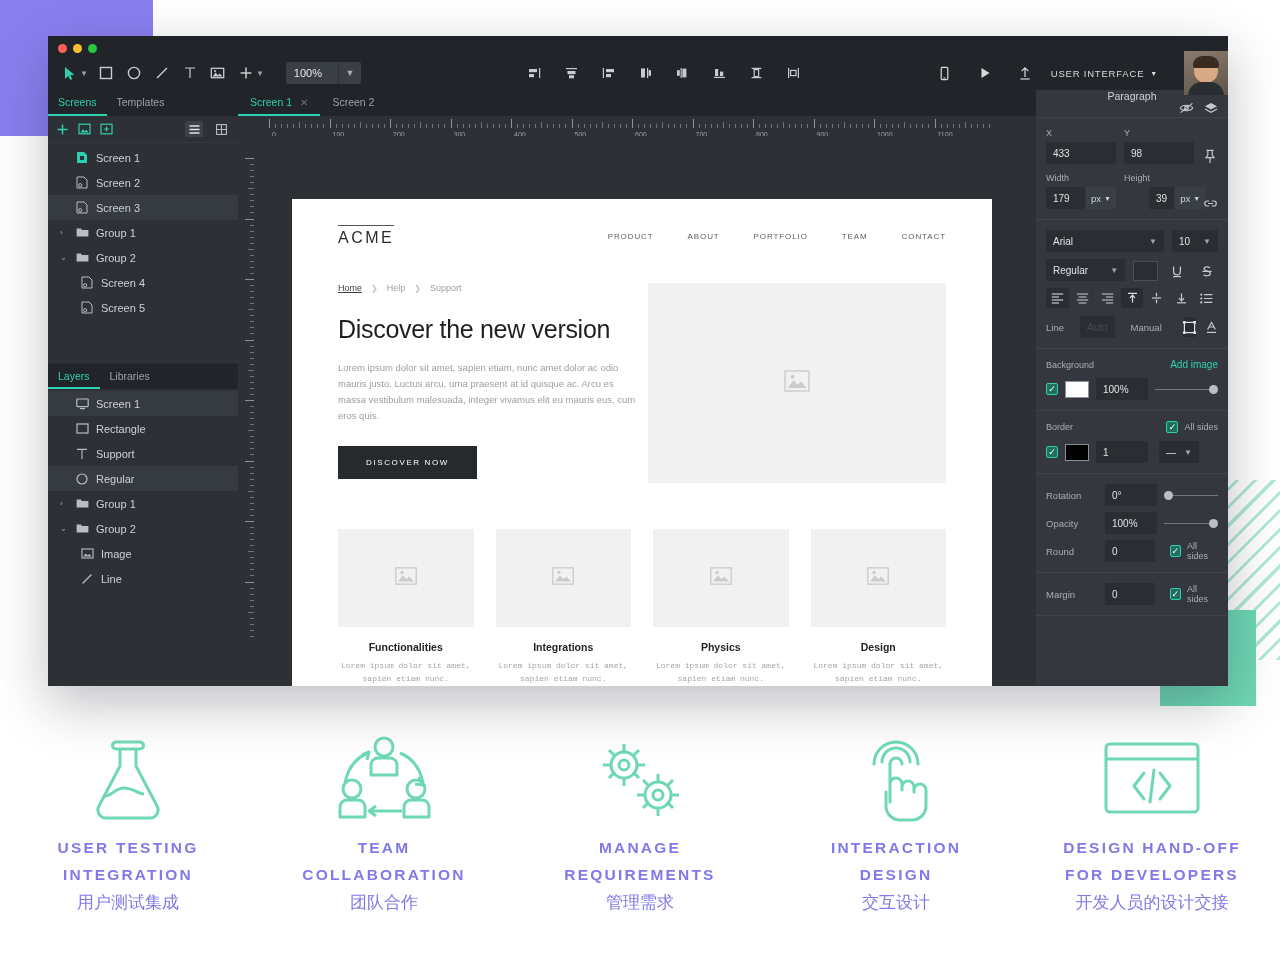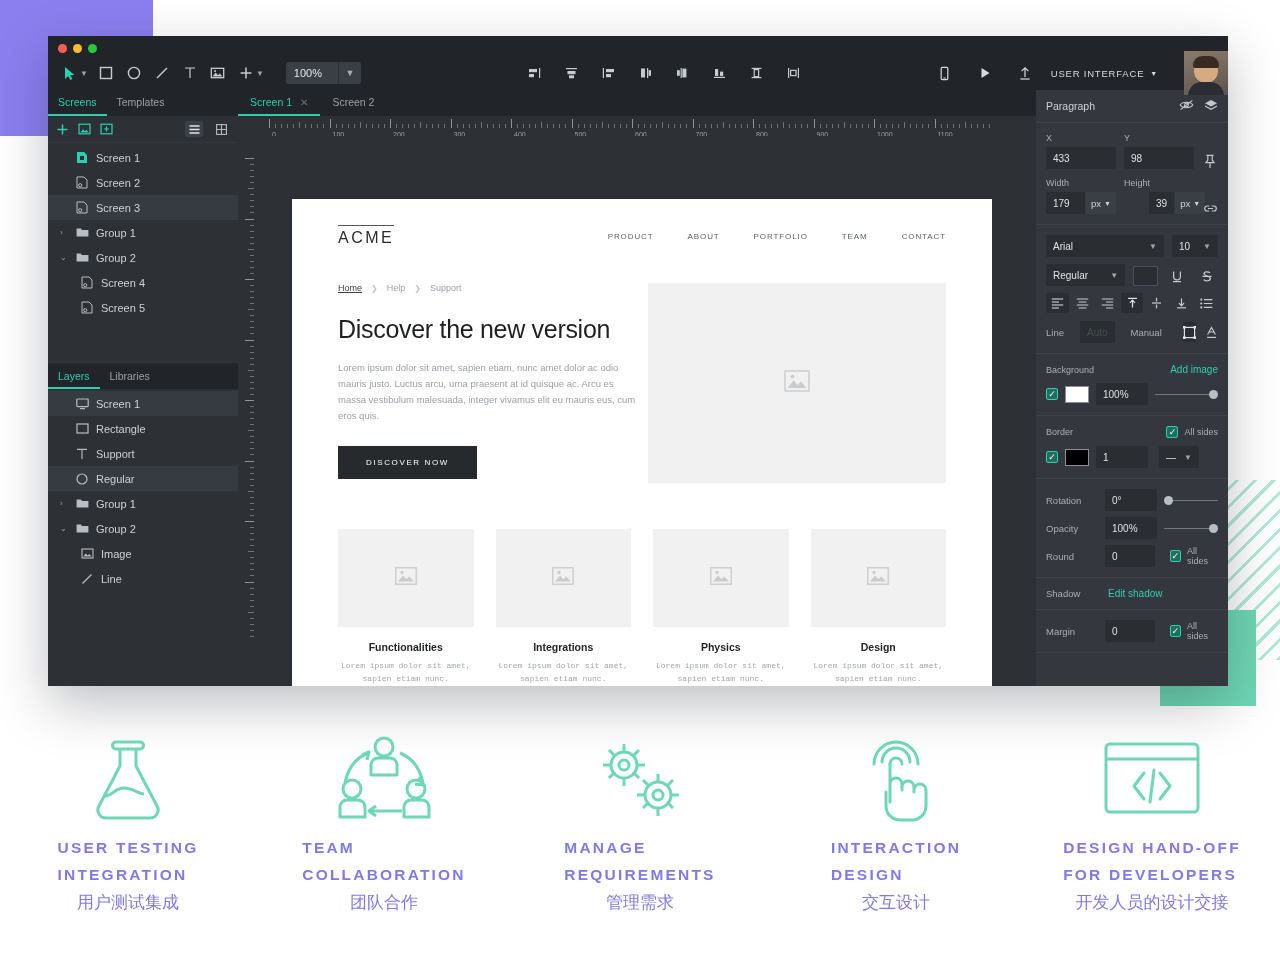--- a/index.html
+++ b/index.html
@@ -163,22 +163,22 @@
   .card { flex: 1; }
   .card .thumb { height: 98px; background: #f1f1f1; display: flex; align-items: center; justify-content: center; }
   .card h4 { font-size: 10.5px; color: #222528; text-align: center; margin-top: 14px; font-weight: 600; }
   .card p { font-size: 8px; line-height: 13px; color: #a2a7ab; text-align: center; margin-top: 6px; font-family: Liberation Mono, monospace; }
 
   
   .rpanel { width: 192px; background: #34383e; flex: none; display: flex; flex-direction: column; }
   .rp-sec { padding: 10px 10px; border-bottom: 1px solid #3e434a; }
   .rp-head { height: 26px; background: #212529; display: flex; align-items: stretch; }
   .rp-title {
-    height: 28px; display: flex; align-items: center; padding: 16px 10px;
-    color: #cdd2d7; font-size: 10.5px; background: #34383e; border-bottom: 1px solid #3e434a;
+    height: 28px; display: flex; align-items: center; padding: 0 10px;
+    color: #cdd2d7; font-size: 10.5px; background: #34383e; border-bottom: 1px solid #3e434a; flex-direction: column;
   }
   .rp-title .icons { margin-left: auto; display: flex; gap: 10px; color: #c3c8cd; }
   .fld-label { font-size: 9px; color: #a9aeb4; margin-bottom: 4px; }
   .row { display: flex; gap: 8px; align-items: flex-end; }
   .inp {
     background: #2a2e33; border: none; color: #dde1e5; font-size: 10px;
     height: 22px; display: flex; align-items: center; padding: 0 7px; border-radius: 1px;
   }
   .inp.ph { color: #5d636a; }
   .unit { background: #3a3f45; height: 22px; display: flex; align-items: center; gap: 3px; padding: 0 5px; color: #cdd2d7; font-size: 9.5px; border-radius: 1px; cursor: pointer; }
@@ -197,21 +197,21 @@
   .cbx.tealbg { background: #1f6e5e; border-color: #2ecfae; color: #fff; }
   .slider { flex: 1; height: 20px; display: flex; align-items: center; position: relative; cursor: pointer; }
   .slider .trk { height: 1px; background: #717780; width: 100%; }
   .slider .knb { position: absolute; width: 9px; height: 9px; border-radius: 50%; background: #b9bec4; }
   .lbl2 { font-size: 9.5px; color: #a9aeb4; width: 52px; flex: none; }
 
   
   .features { position: absolute; left: 0; top: 700px; width: 1280px; height: 255px; display: flex; }
   .feat { flex: 1; display: flex; flex-direction: column; align-items: center; padding-top: 24px; }
   .feat .ic { height: 110px; display: flex; align-items: center; justify-content: center; }
-  .feat .t1 { font-size: 15.5px; letter-spacing: 2.2px; color: #8079e8; text-align: left; font-weight: bold; line-height: 27px; }
+  .feat .t1 { font-size: 15.5px; letter-spacing: 2.2px; color: #8079e8; text-align: center; font-weight: bold; line-height: 27px; }
   .feat .t2 { font-size: 17px; color: #8079e8; text-align: center; margin-top: 3px; }
 </style>
 </head>
 <body>
 
 <div id="stage">
 
   <div class="deco-purple"></div>
   <div class="deco-stripes"></div>
   <div class="deco-teal"></div>
@@ -1093,26 +1093,20 @@
           <div class="row" style="align-items:center;gap:7px;margin-top:6px;">
             <span class="lbl2">Round</span>
             <div class="inp" style="width:52px;">0</div>
             <span style="margin-left:8px;display:flex;align-items:center;gap:6px;">
               <span class="cbx tealbg">✓</span>
               <span class="fld-label" style="margin:0;">All sides</span>
             </span>
           </div>
         </div>
 
-        <div class="rp-sec">
-          <div class="row" style="align-items:center;gap:10px;">
-            <span class="lbl2">Shadow</span>
-            <span class="lnk">Edit shadow</span>
-          </div>
-        </div>
 
         <div class="rp-sec">
           <div class="row" style="align-items:center;gap:7px;">
             <span class="lbl2">Margin</span>
             <div class="inp" style="width:52px;">0</div>
             <span style="margin-left:8px;display:flex;align-items:center;gap:6px;">
               <span class="cbx tealbg">✓</span>
               <span class="fld-label" style="margin:0;">All sides</span>
             </span>
           </div>

